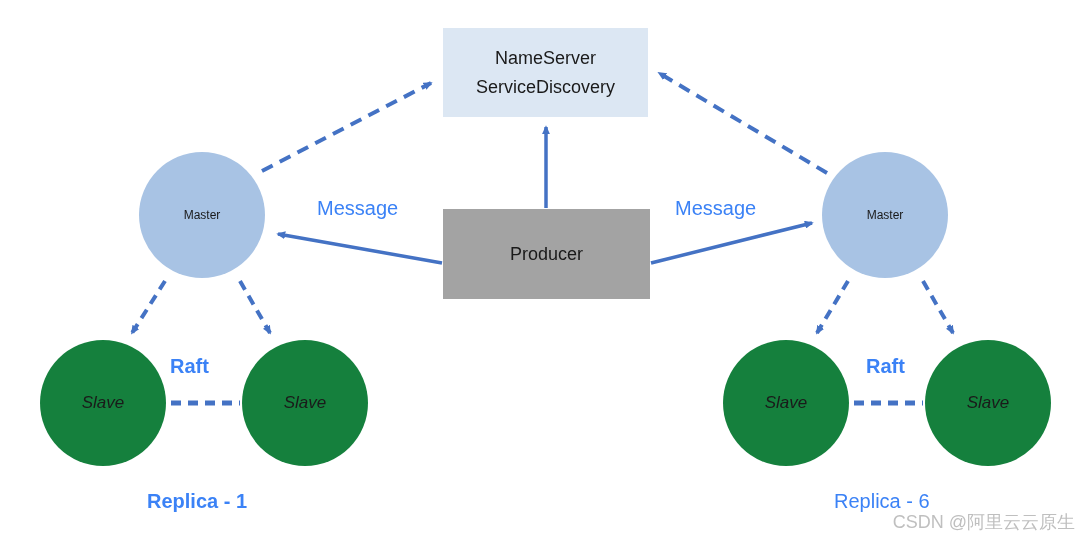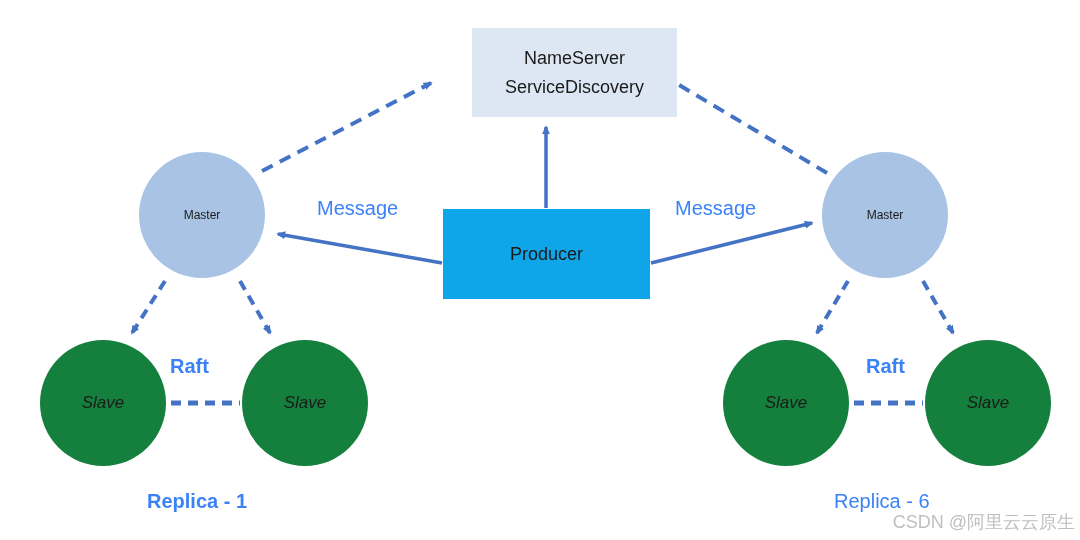--- a/index.html
+++ b/index.html
@@ -24,26 +24,25 @@
     text-align: center;
     color: #1a1a1a;
   }
   .box-nameserver {
     left: 443px; top: 28px;
     width: 205px; height: 89px;
     background: #dce7f3;
     flex-direction: column;
     font-size: 18px;
     line-height: 29px;
-    margin-left: 29px;
   }
   .box-producer {
     left: 443px; top: 209px;
     width: 207px; height: 90px;
-    background: #0ea5e9;
+    background: #a3a3a3;
     font-size: 18px;
   }
   .circle {
     border-radius: 50%;
     width: 126px; height: 126px;
   }
   .master { background: #a8c3e4; font-size: 12px; }
   .slave  { background: #15803d; font-size: 17px; font-style: italic; }
   .master-left  { left: 139px; top: 152px; }
   .master-right { left: 822px; top: 152px; }

